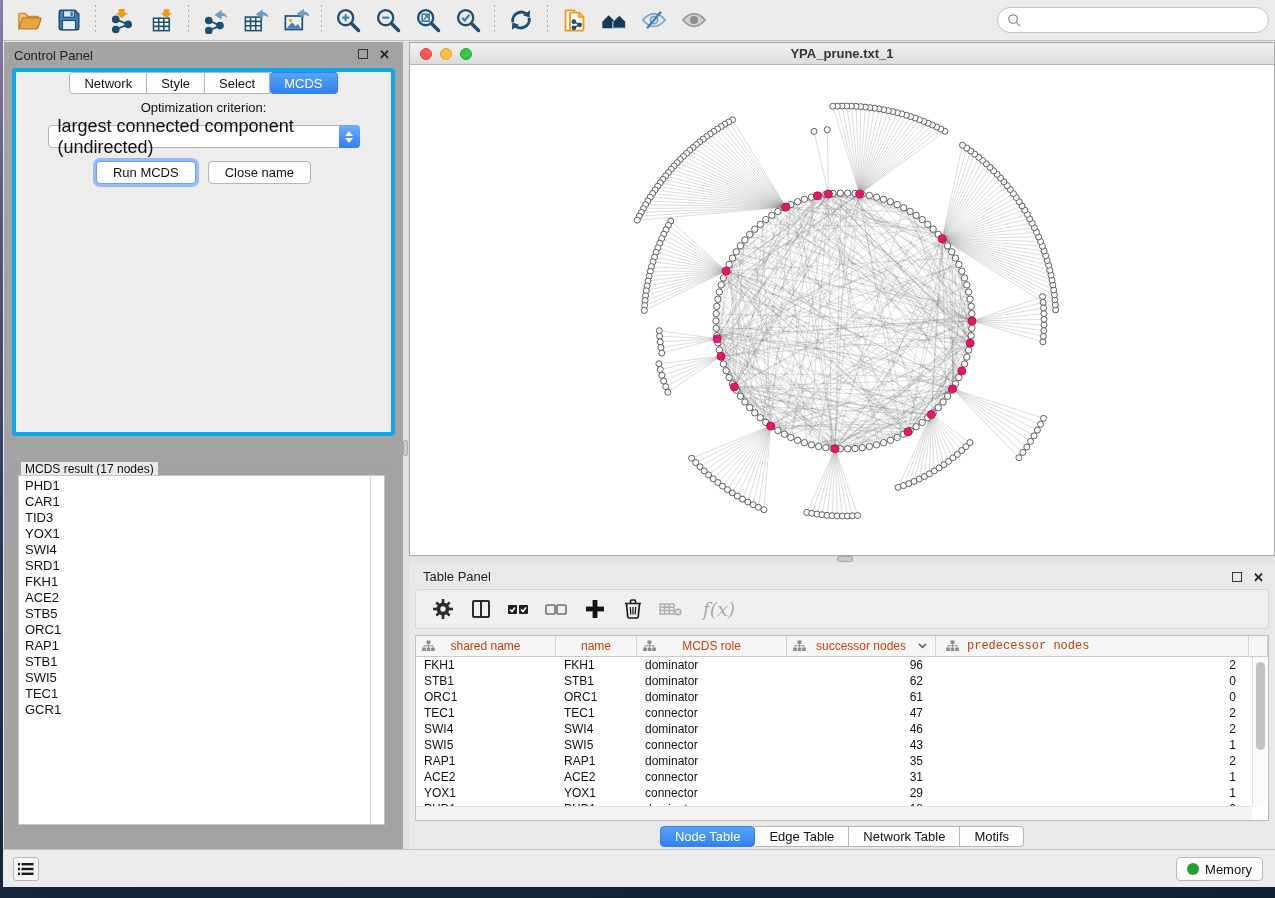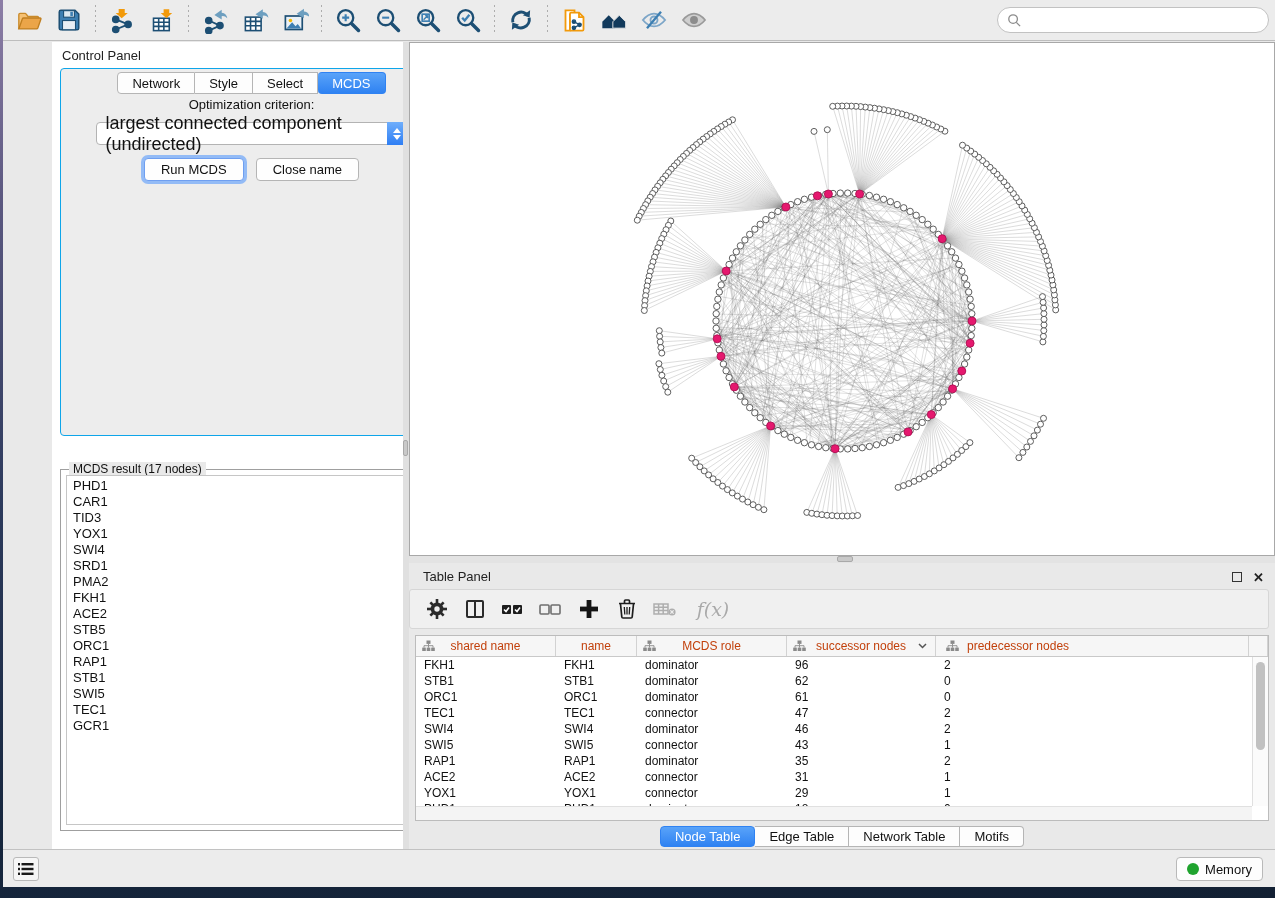--- a/index.html
+++ b/index.html
@@ -15,36 +15,36 @@
   .tb-btn { width:40px; height:34px; display:flex; align-items:center; justify-content:center;
     background:transparent; border:none; }
   .tb-sep { width:1px; height:30px; margin:0 6px;
     background-image:linear-gradient(#adadad 40%, rgba(0,0,0,0) 0%);
     background-size:1px 5px; background-repeat:repeat-y; }
   .searchbox { margin-left:auto; width:272px; height:26px; background:#fff;
     border:1px solid #c2c2c2; border-radius:13px; display:flex; align-items:center; padding:0 9px; }
   .searchbox input { border:none; outline:none; flex:1; font-size:13px; background:transparent; }
 
   
-  .control-panel { position:absolute; left:1px; top:42px; width:399px; bottom:38px; background:#ffffff;margin-left:48px; }
+  .control-panel { position:absolute; left:1px; top:42px; width:399px; bottom:38px; background:#a3a3a3; }
   .cp-header { position:relative; height:26px; }
   .cp-title, .tp-title { position:absolute; left:10px; top:6px; font-size:13px; color:#222; }
   .win-ctl { position:absolute; top:6px; width:13px; height:13px; font-size:13px; line-height:13px;
     color:#222; text-align:center; }
   .float-glyph { display:inline-block; width:10px; height:10px; border:1.6px solid #333; margin-top:1px; }
   .tabs-row { position:relative; height:23px; display:flex; justify-content:center; margin-top:4px; z-index:3; }
   .seg { display:flex; }
   .seg button { height:22px; padding:0 14px; font-size:13px; background:#fdfdfd;
     border:1px solid #b5b5b5; border-left:none; color:#111; }
   .seg button:first-child { border-left:1px solid #b5b5b5; border-radius:4px 0 0 4px; }
   .seg button:last-child { border-radius:0 4px 4px 0; }
   .seg button.sel { background:linear-gradient(#59a3f9,#2f82f2); color:#fff; border-color:#2f82f2;
     border-radius:4px; }
   .cp-body { position:absolute; left:8px; right:8px; top:26px; height:368px; background:#ededed;
-    border:1px solid #0ea5e9; border-radius:4px; }
+    border:4px solid #0ea5e9; border-radius:4px; }
   .opt-label { text-align:center; margin-top:28px; font-size:13px; color:#111; }
   .dropdown { position:relative; margin:10px auto 0; width:312px; height:23px; background:#fff;
     border:1px solid #b3b3b3; border-radius:4px; font-size:18px; display:flex; align-items:center;
     padding-left:9px; color:#111; }
   .dd-stepper { position:absolute; right:-1px; top:-1px; width:21px; height:23px; border-radius:0 4px 4px 0;
     background:linear-gradient(#6faefb,#2e7ef4); display:flex; flex-direction:column;
     align-items:center; justify-content:center; gap:2px; }
   .dd-up { width:0; height:0; border-left:4px solid transparent; border-right:4px solid transparent;
     border-bottom:5px solid #fff; }
   .dd-down { width:0; height:0; border-left:4px solid transparent; border-right:4px solid transparent;
@@ -77,40 +77,40 @@
     background:#fff; }
   .net-titlebar { position:relative; height:22px; background:linear-gradient(#f2f2f2,#dcdcdc);
     border-bottom:1px solid #b3b3b3; }
   .tl { position:absolute; top:5px; width:12px; height:12px; border-radius:50%; }
   .net-title { text-align:center; font-size:13px; font-weight:600; color:#333; line-height:22px; }
   .net-canvas { position:absolute; left:0; right:0; top:22px; bottom:0; background:#fff; }
 
   
   .table-panel { position:absolute; left:406px; right:0; top:563px; bottom:38px; background:#e9e9e9; }
   .tp-header { position:relative; height:24px; }
-  .tp-toolbar { position:absolute; left:0; right:6px; top:26px; height:40px; background:#f0f0f0;
+  .tp-toolbar { position:absolute; left:6px; right:6px; top:26px; height:40px; background:#f0f0f0;
     border:1px solid #d6d6d6; border-radius:3px; display:flex; align-items:center; padding:0 10px; gap:4px; }
   .tp-btn { width:34px; height:30px; display:flex; align-items:center; justify-content:center;
     background:transparent; border:none; }
   .fx { font-family:"DejaVu Serif", serif; font-style:italic; font-size:19px; color:#a9a9a9; }
   .tbl-wrap { position:absolute; left:6px; right:6px; top:72px; bottom:28px; background:#fff;
     border:1px solid #bcbcbc; }
   .tbl-head { display:flex; height:21px; background:#f6f6f6; border-bottom:1px solid #c9c9c9;
     font-size:12px; color:#c2410c; }
   .th { position:relative; display:flex; align-items:center; justify-content:center;
     border-right:1px solid #d2d2d2; flex:none; }
   .th.start { justify-content:flex-start; padding-left:10px; }
   .th .hier { position:absolute; left:6px; top:4px; }
   .th.start .hier { position:static; margin-right:8px; }
   .th .chev { position:absolute; right:7px; top:4px; }
   .th-fill { flex:1; }
   .tbl-body { position:absolute; left:0; right:16px; top:21px; bottom:14px; overflow:hidden; }
   .tr { display:flex; height:16px; font-size:12px; color:#111; }
   .td { flex:none; padding:1px 8px 0 8px; white-space:nowrap; overflow:hidden; }
-  .td.num { padding-right:13px; }
+  .td.num { text-align:right; padding-right:13px; }
   .vscroll { position:absolute; right:0; top:21px; bottom:14px; width:16px; background:#fbfbfb;
     border-left:1px solid #e0e0e0; }
   .vthumb { position:absolute; left:3px; width:9px; top:5px; height:88px; background:#c1c1c1;
     border-radius:5px; }
   .hscroll { position:absolute; left:0; right:16px; bottom:0; height:14px; background:#f4f4f4;
     border-top:1px solid #e0e0e0; }
   .tp-tabs { position:absolute; left:0; right:0; bottom:2px; display:flex; justify-content:center; }
   .tp-tabs .seg button { font-size:13px; height:21px; }
 
   
@@ -306,41 +306,46 @@
     <div class="result-group">
       <span class="result-legend">MCDS result (17 nodes)</span>
       <div class="result-list">
         <div class="result-items" id="result-items">
               <div>PHD1</div>
               <div>CAR1</div>
               <div>TID3</div>
               <div>YOX1</div>
               <div>SWI4</div>
               <div>SRD1</div>
-              <div>PMA2</div>
               <div>FKH1</div>
               <div>ACE2</div>
               <div>STB5</div>
               <div>ORC1</div>
               <div>RAP1</div>
               <div>STB1</div>
               <div>SWI5</div>
               <div>TEC1</div>
               <div>GCR1</div>
             </div>
         <div class="result-scroll"></div>
       </div>
     </div>
   </div>
 
   <div class="v-split">
         <div class="grip"></div>
       </div>
 
   <div class="net-win">
+    <div class="net-titlebar">
+      <span class="tl" style="left:10px; background:#fc5b57; border:1px solid #dd3f3b;"></span>
+      <span class="tl" style="left:30px; background:#fdbe41; border:1px solid #e0a028;"></span>
+      <span class="tl" style="left:50px; background:#34c84a; border:1px solid #23a837;"></span>
+      <div class="net-title">YPA_prune.txt_1</div>
+    </div>
     <div class="net-canvas">
       <svg id="net-svg" width="867" height="491" viewBox="0 0 867 491">
             <line x1="375.9" y1="142.0" x2="397.1" y2="378.6" stroke="rgba(90,90,90,0.26)" stroke-width="0.7"></line>
             <line x1="375.9" y1="142.0" x2="538.9" y2="329.4" stroke="rgba(90,90,90,0.26)" stroke-width="0.7"></line>
             <line x1="375.9" y1="142.0" x2="559.8" y2="279.6" stroke="rgba(90,90,90,0.26)" stroke-width="0.7"></line>
             <line x1="375.9" y1="142.0" x2="557.8" y2="223.4" stroke="rgba(90,90,90,0.26)" stroke-width="0.7"></line>
             <line x1="375.9" y1="142.0" x2="528.5" y2="169.7" stroke="rgba(90,90,90,0.26)" stroke-width="0.7"></line>
             <line x1="375.9" y1="142.0" x2="501.4" y2="147.2" stroke="rgba(90,90,90,0.26)" stroke-width="0.7"></line>
             <line x1="375.9" y1="142.0" x2="475.7" y2="377.0" stroke="rgba(90,90,90,0.26)" stroke-width="0.7"></line>
             <line x1="375.9" y1="142.0" x2="331.0" y2="180.1" stroke="rgba(90,90,90,0.26)" stroke-width="0.7"></line>
@@ -1333,21 +1338,21 @@
                 <rect x="0.2" y="7.6" width="3.6" height="3.4"></rect>
                 <rect x="4.7" y="7.6" width="3.6" height="3.4"></rect>
                 <rect x="9.2" y="7.6" width="3.6" height="3.4"></rect>
                 <path d="M6.5 3.9 V5.7 M2 7.6 V5.7 H11 V7.6 M6.5 5.7 V7.6" stroke="#8a8a8a" fill="none" stroke-width="0.9"></path>
               </svg>
               <span>successor nodes</span>
               <svg class="chev" width="11" height="11" viewBox="0 0 11 11" fill="none" stroke="#555" stroke-width="1.5">
                 <path d="M2 4 L5.5 7.5 L9 4"></path>
               </svg>
             </div>
-            <div class="th start" style="width: 313px;">
+            <div class="th start" style="width: 313px; font-family: Liberation Mono, monospace;">
               <svg class="hier" width="13" height="12" viewBox="0 0 13 12" fill="#8a8a8a">
                 <rect x="4.5" y="0.5" width="4" height="3.4"></rect>
                 <rect x="0.2" y="7.6" width="3.6" height="3.4"></rect>
                 <rect x="4.7" y="7.6" width="3.6" height="3.4"></rect>
                 <rect x="9.2" y="7.6" width="3.6" height="3.4"></rect>
                 <path d="M6.5 3.9 V5.7 M2 7.6 V5.7 H11 V7.6 M6.5 5.7 V7.6" stroke="#8a8a8a" fill="none" stroke-width="0.9"></path>
               </svg>
               <span>predecessor nodes</span>
             </div>
             <div class="th th-fill"></div>

